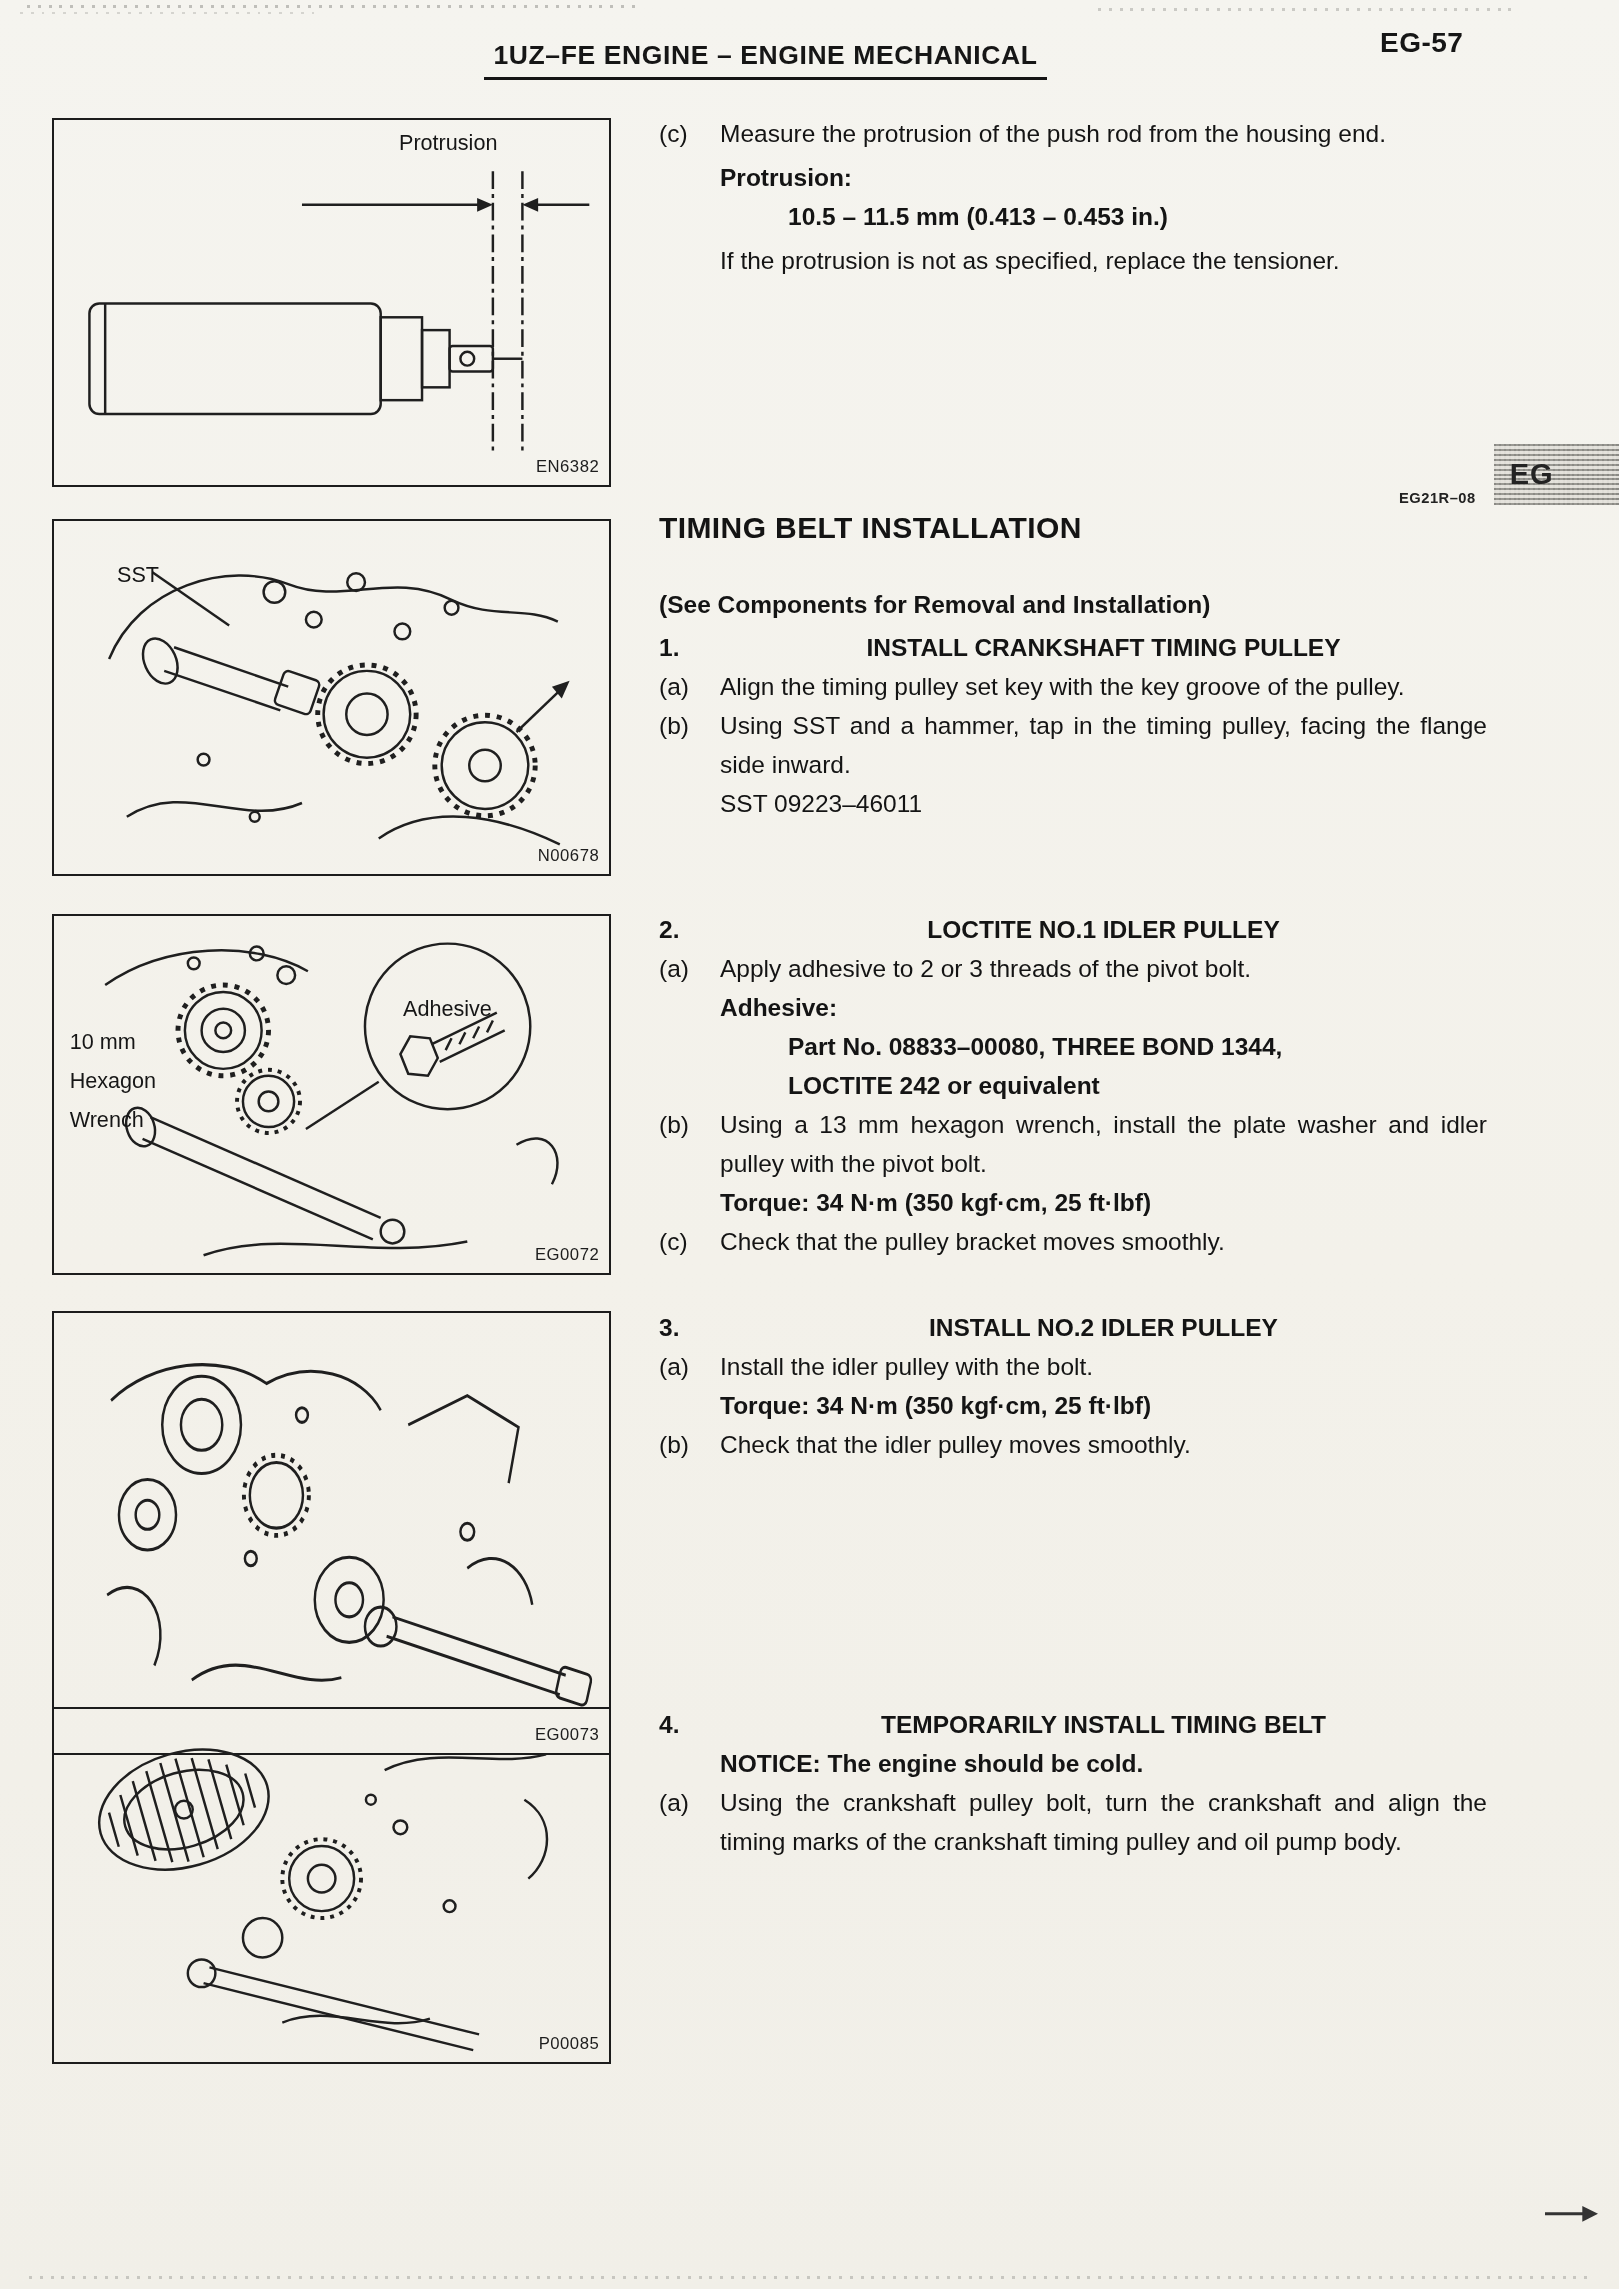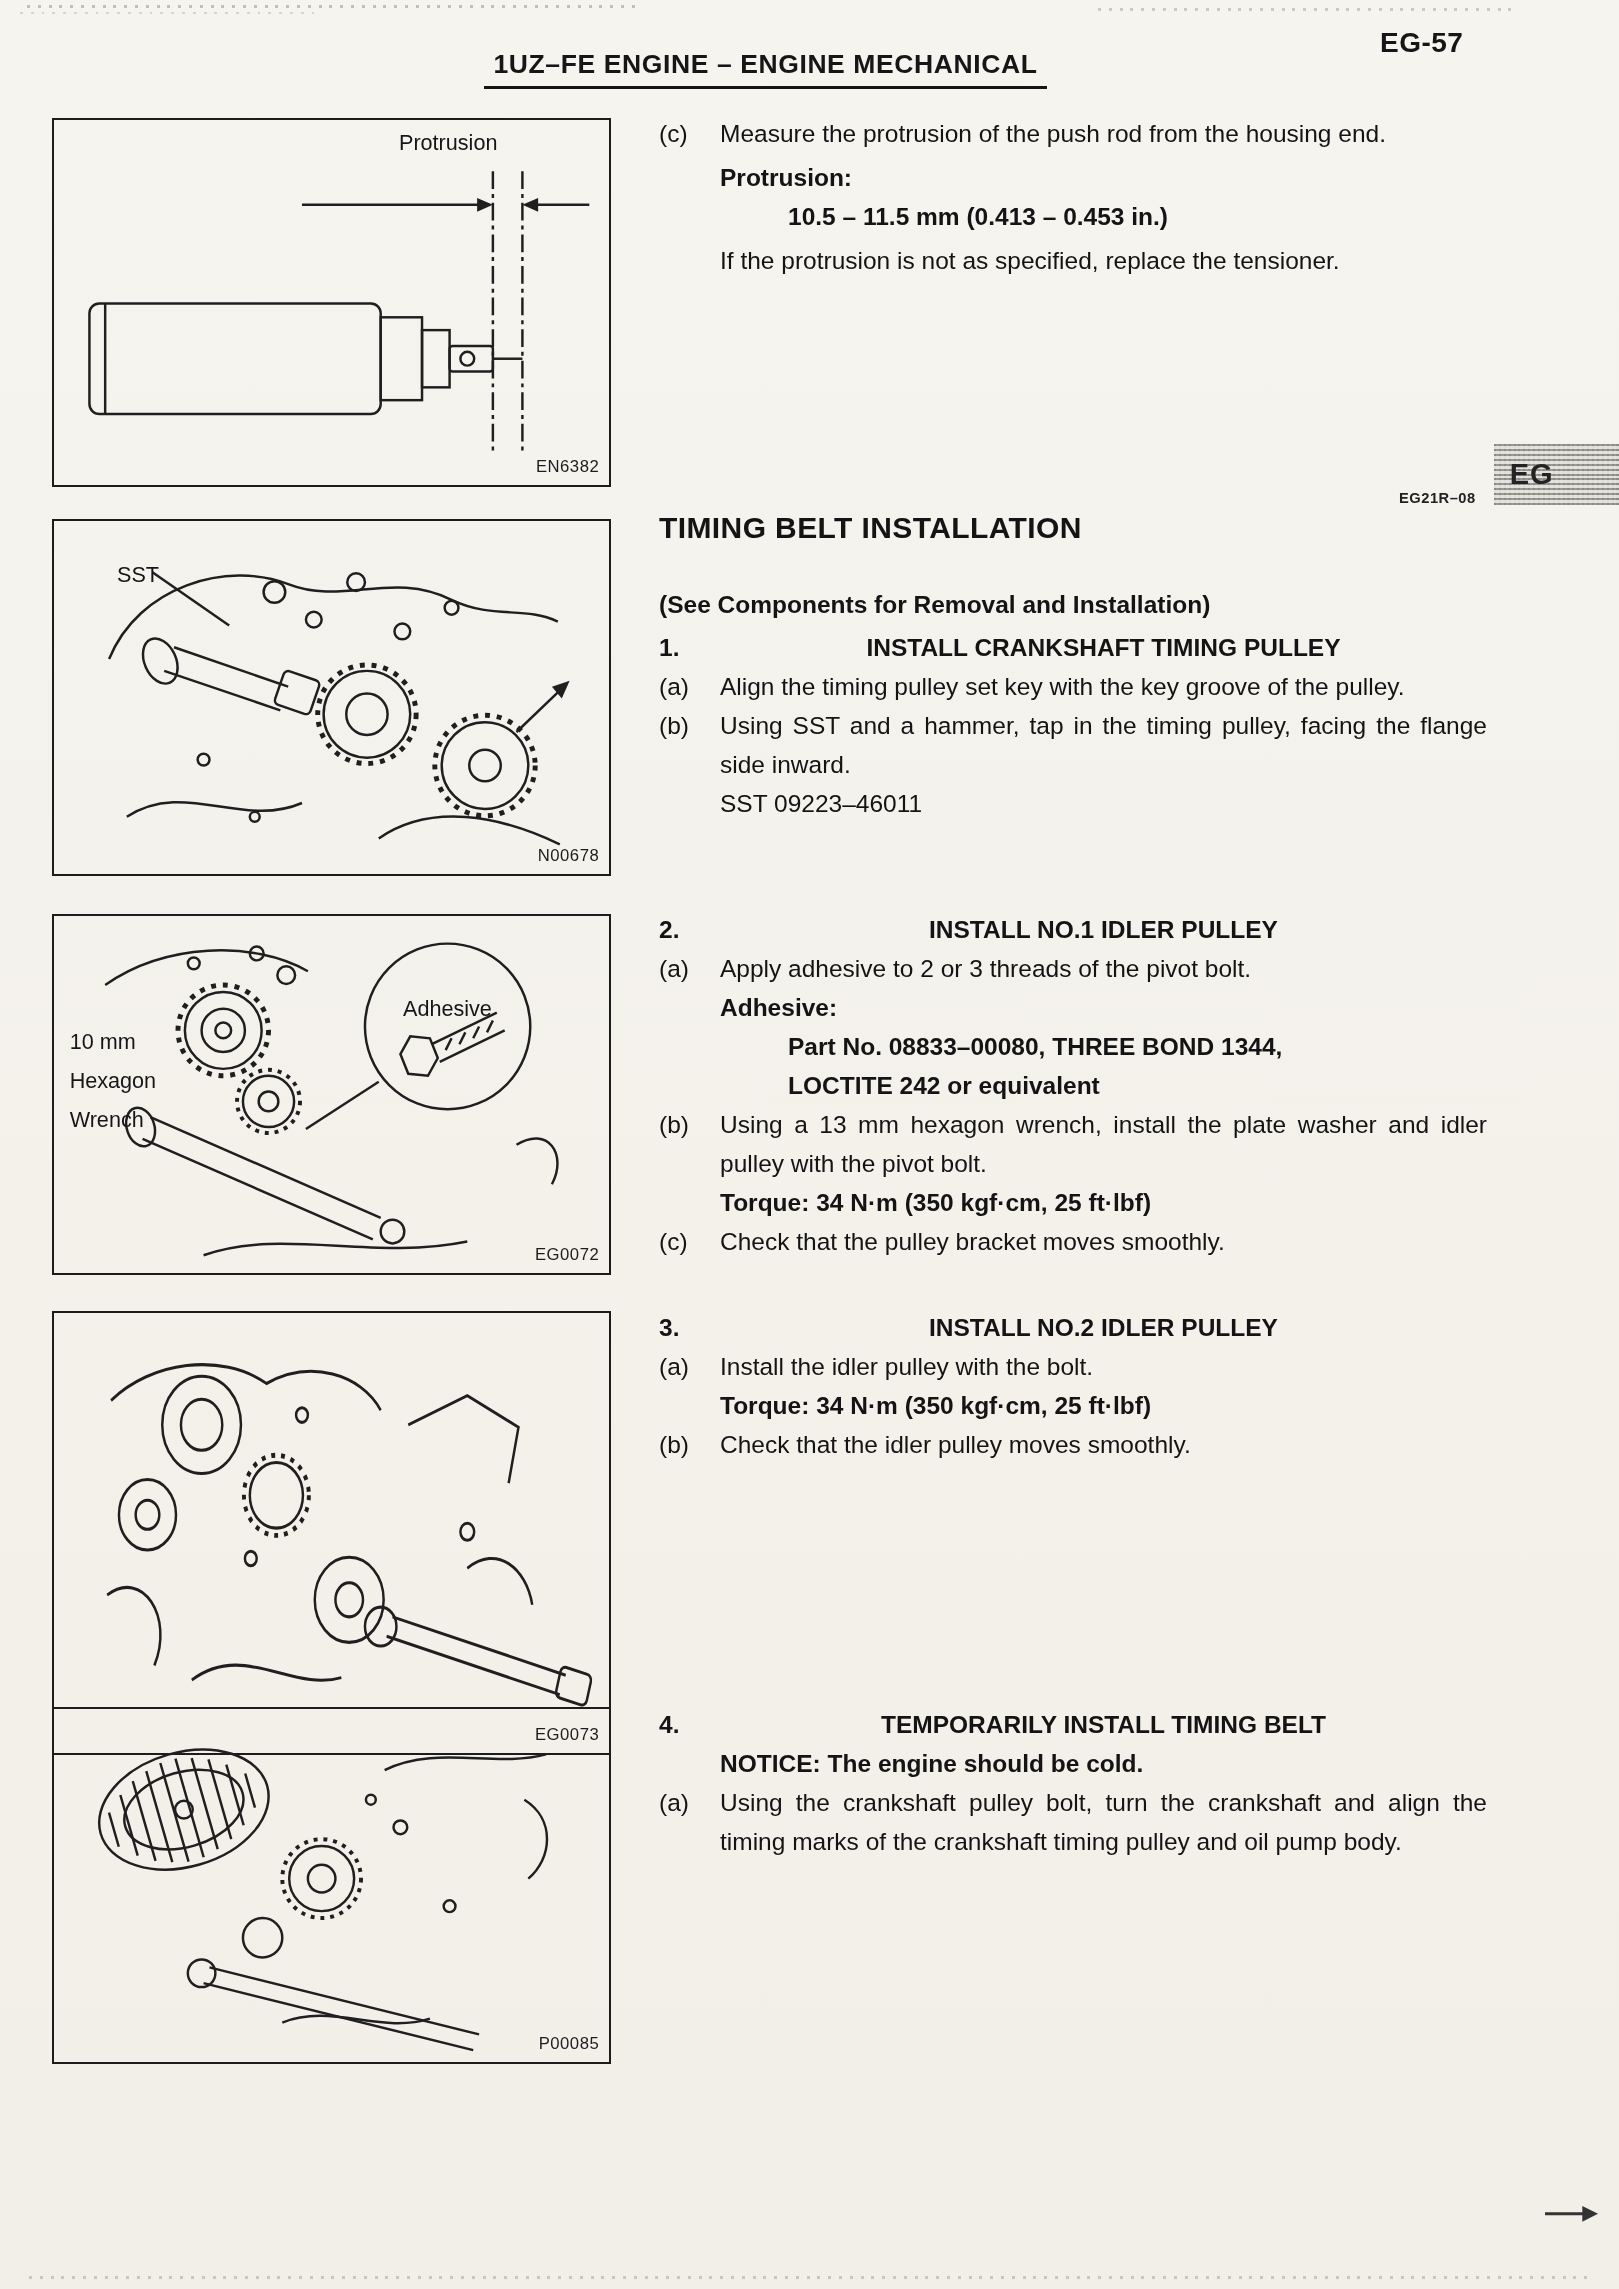--- a/index.html
+++ b/index.html
@@ -12,21 +12,21 @@
   }
 
   
   .artifact { position:absolute; background:repeating-linear-gradient(90deg,#8a8a85 0 2.9px, transparent 2.9px 10.8px); }
   .a-top1 { top:4.9px; left:27.4px; width:608px; height:2.9px; opacity:.5; }
   .a-top2 { top:11.8px; left:19.6px; width:294px; height:2px; opacity:.3; }
   .a-top3 { top:7.8px; left:1098px; width:421px; height:2.9px; opacity:.4; }
   .a-bot  { top:2276px; left:29px; width:1558px; height:2.9px; opacity:.4; }
 
   
-  .header-wrap { position:absolute; top:49px; left:45px; width:1441px; text-align:center; }
+  .header-wrap { position:absolute; top:40px; left:45px; width:1441px; text-align:center; }
   .header-title {
     display:inline-block; font-size:26.5px; font-weight:bold; letter-spacing:0.6px;
     padding:0 9.8px 5.9px 9.8px; border-bottom:3.4px solid #151515; white-space:nowrap;
   }
   .page-number { position:absolute; top:27.4px; left:1380px; font-size:28px; font-weight:bold; letter-spacing:0.5px; }
 
   
   .eg-tab {
     position:absolute; top:444px; left:1494px; width:125px; height:61px;
     background-color:#cfcdc6;
@@ -263,21 +263,21 @@
     <div class="item">
       <span class="marker">(b)</span>
       <div class="itext">Using SST and a hammer, tap in the timing pulley, facing the flange side inward.</div>
     </div>
     <div class="ind1">SST 09223–46011</div>
   </section>
 
   <section class="rc" style="top:910px;">
     <div class="item head">
       <span class="marker">2.</span>
-      <div class="itext">INSTALL NO.1 IDLER PULLEY</div>
+      <div class="itext">LOCTITE NO.1 IDLER PULLEY</div>
     </div>
     <div class="item">
       <span class="marker">(a)</span>
       <div class="itext">Apply adhesive to 2 or 3 threads of the pivot bolt.</div>
     </div>
     <div class="ind1 b">Adhesive:</div>
     <div class="ind2 b">Part No. 08833–00080, THREE BOND 1344,</div>
     <div class="ind2 b">LOCTITE 242 or equivalent</div>
     <div class="item">
       <span class="marker">(b)</span>

